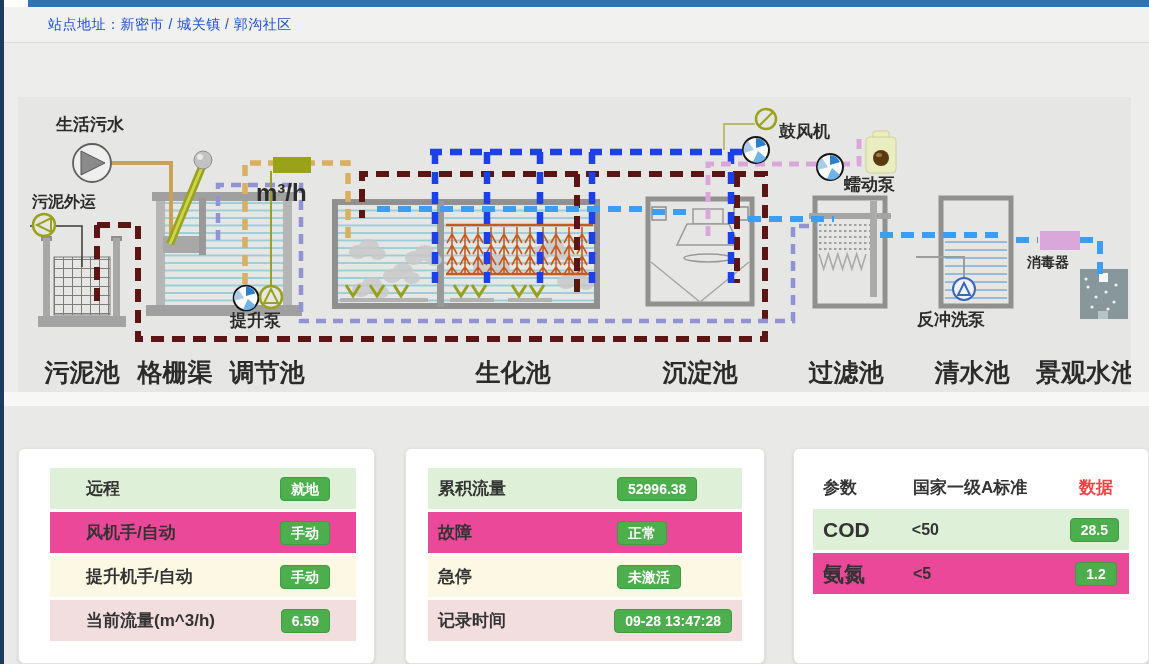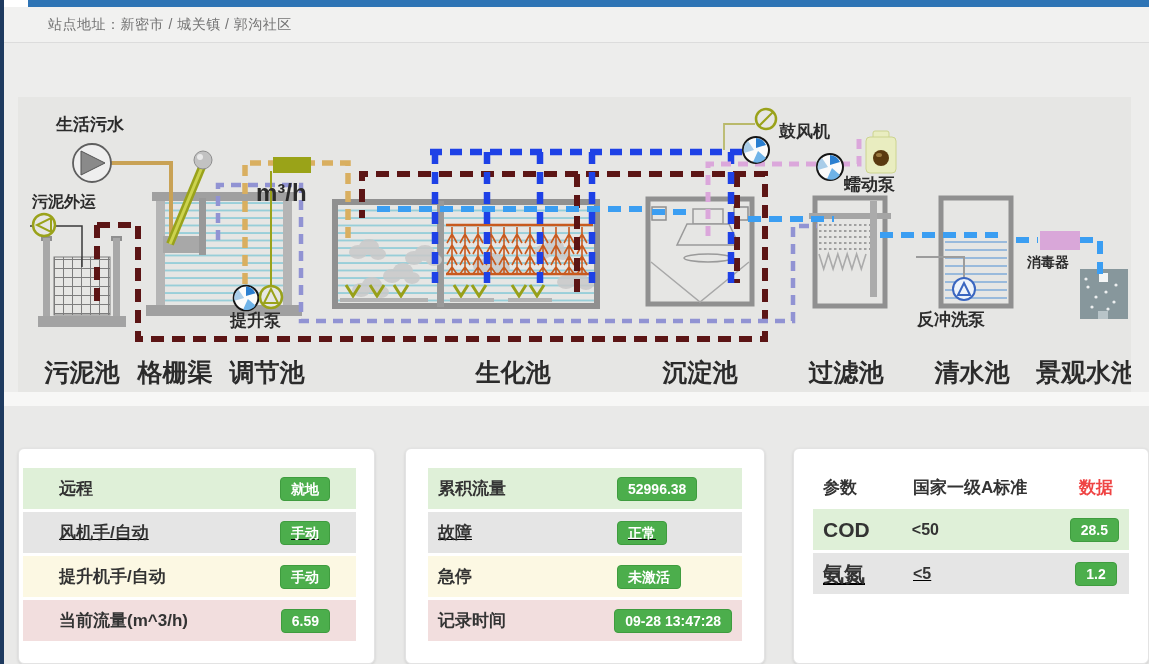--- a/index.html
+++ b/index.html
@@ -8,44 +8,44 @@
     background:#ededec;font-family:"Liberation Sans",sans-serif;
   }
   .leftbar{position:absolute;left:0;top:0;width:4px;height:664px;background:#1e3a5f;z-index:50;}
   .topbar{position:absolute;left:28px;top:0;width:1121px;height:7px;background:#2e74b5;z-index:40;}
   .topcorner{position:absolute;left:4px;top:0;width:24px;height:7px;background:#ffffff;z-index:40;}
   .pageheader{
     position:absolute;left:4px;top:7px;width:1145px;height:35px;
     background:#f1f1f0;border-bottom:1px solid #dcdcdc;z-index:10;
   }
   .site-address{
-    position:absolute;left:44px;top:9px;font-size:14px;color:#737373;letter-spacing:.5px;
+    position:absolute;left:44px;top:9px;font-size:14px;color:#1d4ed8;letter-spacing:.5px;
   }
   .diagram-area{
     position:absolute;left:18px;top:97px;width:1113px;height:295px;
     background:#e6e6e4;z-index:5;
   }
   .white-strip{position:absolute;left:4px;top:392px;width:1145px;height:14px;background:#f7f7f6;}
   .lower-bg{position:absolute;left:4px;top:406px;width:1145px;height:258px;background:#e9e9e8;}
   .card{
     position:absolute;top:448px;height:216px;background:#ffffff;
     border:1px solid #e3e3e3;border-radius:6px;
     box-shadow:0 1px 3px rgba(0,0,0,.12);box-sizing:border-box;
     padding-top:19px;z-index:8;
   }
   .card1{left:18px;width:357px;}
   .card2{left:405px;width:360px;}
   .card3{left:793px;width:356px;}
-  .card1 .row{margin:0 18px 3px 4px;padding-left:36px;}
+  .card1 .row{margin:0 18px 3px 31px;padding-left:36px;}
   .card2 .row{margin:0 22px 3px 22px;gap:46px;}
   .card3 .row,.card3 .hrow{margin:0 19px 3px 19px;}
   .row{height:41px;display:flex;align-items:center;box-sizing:border-box;padding:0 10px;}
   .hrow{height:38px;display:flex;align-items:center;box-sizing:border-box;padding:0 10px;background:#fff;}
   .success{background:#dff0d8;}
-  .info{background:#e5e5e5;text-decoration:underline;}
+  .info{background:#ec4899;}
   .warning{background:#fcf8e3;}
   .danger{background:#f2dede;}
   .lbl{font-weight:bold;font-size:17px;color:#333333;}
   .card1 .lbl{flex:1;}
   .card2 .lbl{width:133px;}
   .badge{
     display:inline-block;background:#4cae4c;border:1px solid #3f9c3f;border-radius:4px;
     color:#ffffff;font-weight:bold;font-size:14px;padding:4px 10px;line-height:1;white-space:nowrap;
   }
   .card1 .badge{margin-right:16px;}

